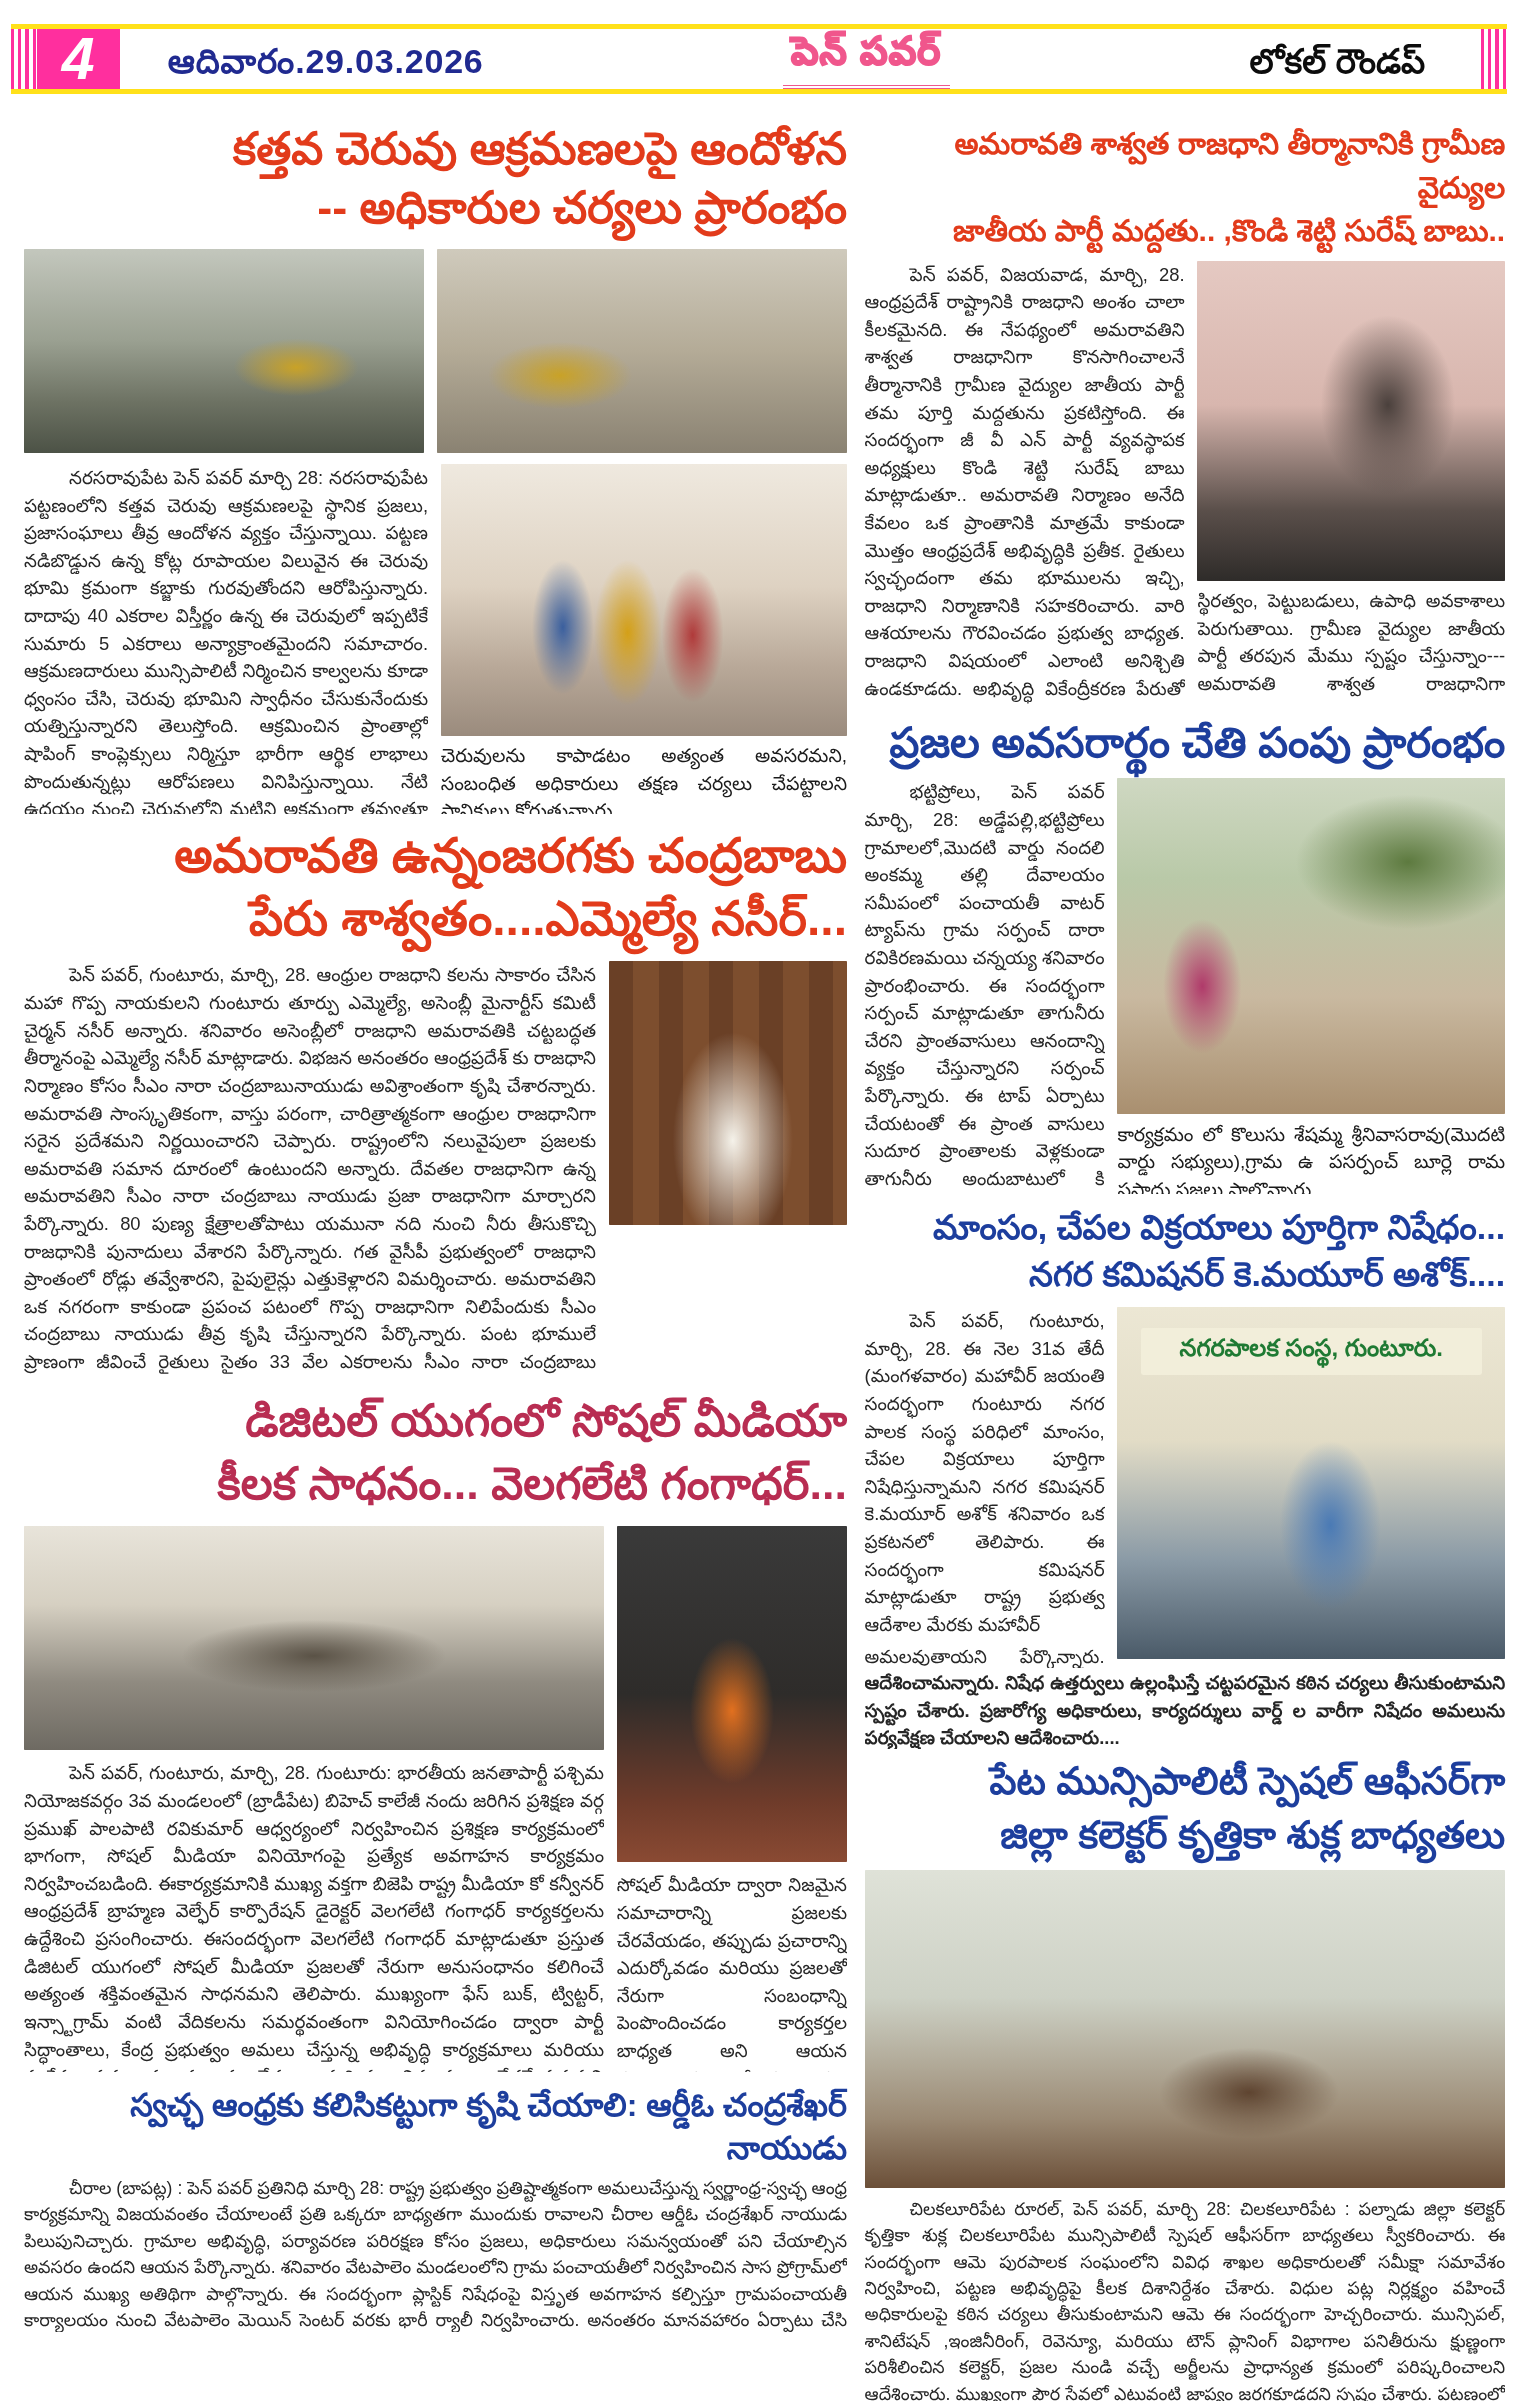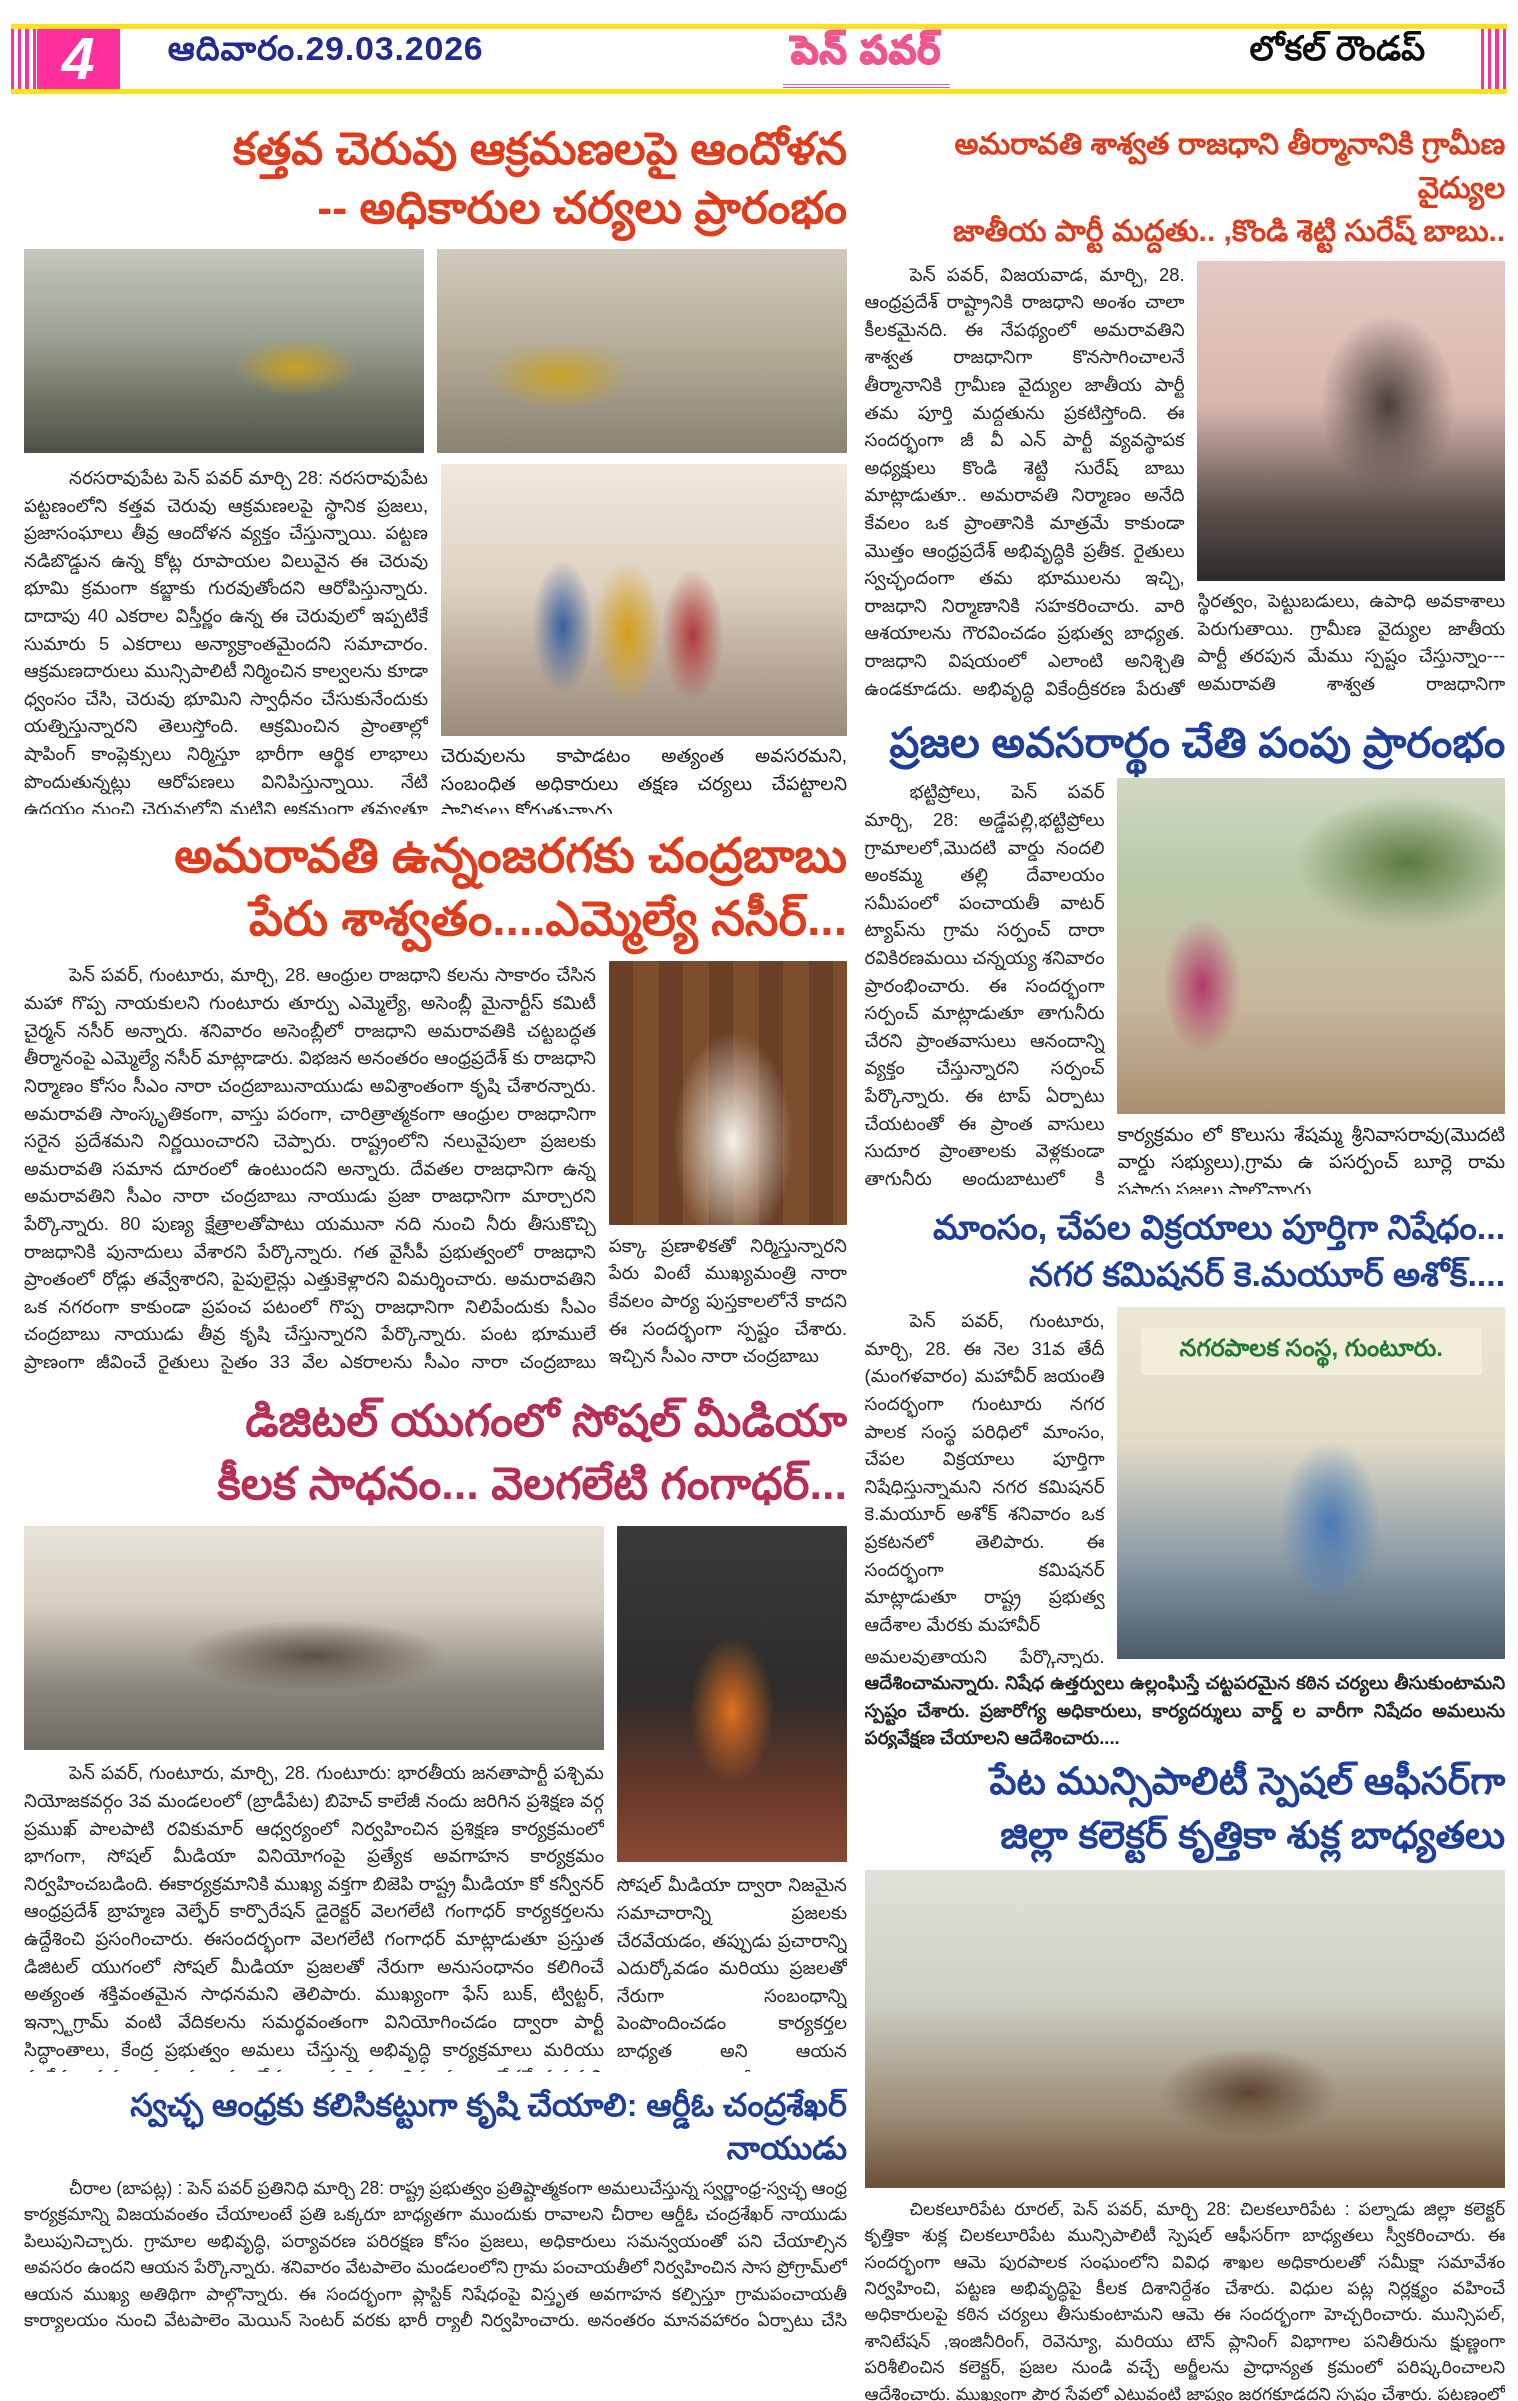--- a/index.html
+++ b/index.html
@@ -10,21 +10,21 @@
   body{margin:0;background:#ffffff;font-family:"Liberation Sans",sans-serif;color:var(--ink);}
   .page{width:1518px;height:2401px;position:relative;background:#fff;overflow:hidden;}
 
   
   .topbar{position:absolute;top:24px;left:11.2px;right:11.2px;height:70px;
     border-top:5.6px solid var(--yellow);border-bottom:5.6px solid var(--yellow);
     display:flex;align-items:stretch;background:#fff;}
   .stripes{width:25.6px;background:repeating-linear-gradient(90deg,var(--pink) 0 3.2px,#fff 3.2px 7.2px);}
   .pageno-box{width:83px;background:var(--pink);color:#fff;display:flex;align-items:center;justify-content:center;
     font-size:59px;font-weight:800;font-style:italic;line-height:1;}
-  .headmid{flex:1;display:flex;align-items:flex-start;justify-content:space-between;padding:0 56px 0 48px;}
+  .headmid{flex:1;display:flex;align-items:flex-end;justify-content:space-between;padding:0 56px 0 48px;}
   .edate{color:var(--navy);font-weight:800;font-size:34px;letter-spacing:0.8px;}
   .masthead{color:#8b5cf6;font-weight:800;font-size:38px;letter-spacing:1.6px;
     -webkit-text-stroke:2px #f0568c;text-shadow:0 0 0.8px #f0568c;
     border-bottom:4px double #f0568c;padding:0 8px 3.2px;}
   .section-title{color:#0c0c0c;font-weight:800;font-size:34px;}
 
   
   .cols{position:absolute;top:114px;left:24px;right:12.8px;display:grid;grid-template-columns:823px 1fr;column-gap:17.6px;}
   .col{min-width:0;}
 
@@ -117,21 +117,20 @@
         <h1 class="hl-red" style="font-size:48px;line-height:1.32;margin-top:9.6px;">
           <span class="hl-line">అమరావతి ఉన్నంజరగకు చంద్రబాబు</span>
           <span class="hl-line">పేరు శాశ్వతం....ఎమ్మెల్యే నసీర్...</span>
         </h1>
         <div class="grid2 mt14 clip" style="grid-template-columns:572px 1fr;height:416px;">
           <div class="clip">
             <p class="body indent">పెన్ పవర్, గుంటూరు, మార్చి, 28. ఆంధ్రుల రాజధాని కలను సాకారం చేసిన మహా గొప్ప నాయకులని గుంటూరు తూర్పు ఎమ్మెల్యే, అసెంబ్లీ మైనార్టీస్ కమిటీ చైర్మన్ నసీర్ అన్నారు. శనివారం అసెంబ్లీలో రాజధాని అమరావతికి చట్టబద్ధత తీర్మానంపై ఎమ్మెల్యే నసీర్ మాట్లాడారు. విభజన అనంతరం ఆంధ్రప్రదేశ్ కు రాజధాని నిర్మాణం కోసం సీఎం నారా చంద్రబాబునాయుడు అవిశ్రాంతంగా కృషి చేశారన్నారు. అమరావతి సాంస్కృతికంగా, వాస్తు పరంగా, చారిత్రాత్మకంగా ఆంధ్రుల రాజధానిగా సరైన ప్రదేశమని నిర్ణయించారని చెప్పారు. రాష్ట్రంలోని నలువైపులా ప్రజలకు అమరావతి సమాన దూరంలో ఉంటుందని అన్నారు. దేవతల రాజధానిగా ఉన్న అమరావతిని సీఎం నారా చంద్రబాబు నాయుడు ప్రజా రాజధానిగా మార్చారని పేర్కొన్నారు. 80 పుణ్య క్షేత్రాలతోపాటు యమునా నది నుంచి నీరు తీసుకొచ్చి రాజధానికి పునాదులు వేశారని పేర్కొన్నారు. గత వైసీపీ ప్రభుత్వంలో రాజధాని ప్రాంతంలో రోడ్లు తవ్వేశారని, పైపులైన్లు ఎత్తుకెళ్లారని విమర్శించారు. అమరావతిని ఒక నగరంగా కాకుండా ప్రపంచ పటంలో గొప్ప రాజధానిగా నిలిపేందుకు సీఎం చంద్రబాబు నాయుడు తీవ్ర కృషి చేస్తున్నారని పేర్కొన్నారు. పంట భూములే ప్రాణంగా జీవించే రైతులు సైతం 33 వేల ఎకరాలను సీఎం నారా చంద్రబాబు నాయుడు ఒక్క పిలుపుతో రాజధానికి ఇవ్వడం చరిత్రాత్మకమని చెప్పారు. అమరావతిని ఆర్థిక, విద్య, వైద్య, ఎలక్ట్రానిక్, విజ్ఞానం వంటి తొమ్మిది రకాల విభాగాల్లో గొప్ప రాజధానిగా తీర్చిదిద్దుతున్నారని వివరించారు. సింగపూర్ మాస్టర్ ప్లాన్ తో పాటు జపాన్ సహకారంతో పరిశ్రమల స్థాపనకు ముందడుగు వేశారని నగరీకరణను భారంగా కాకుండా అవకాశంగా మార్చుకోవాలని సూచించారు.</p>
           </div>
           <div>
             <div class="ph ph-assembly" style="height:264px;"></div>
-            <p class="body" style="margin-top:6.4px;">పక్కా ప్రణాళికతో నిర్మిస్తున్నారని పేరు వింటే ముఖ్యమంత్రి నారా కేవలం పార్య పుస్తకాలలోనే కాదని ఈ సందర్భంగా స్పష్టం చేశారు. ఇచ్చిన సీఎం నారా చంద్రబాబు</p>
           </div>
         </div>
       </article>
 
       <article>
         <h1 class="hl-maroon" style="font-size:45px;line-height:1.4;margin-top:11.2px;">
           <span class="hl-line">డిజిటల్ యుగంలో సోషల్ మీడియా</span>
           <span class="hl-line">కీలక సాధనం... వెలగలేటి గంగాధర్...</span>
         </h1>
         <div class="grid2 mt14 clip" style="grid-template-columns:580px 1fr;height:550px;">

